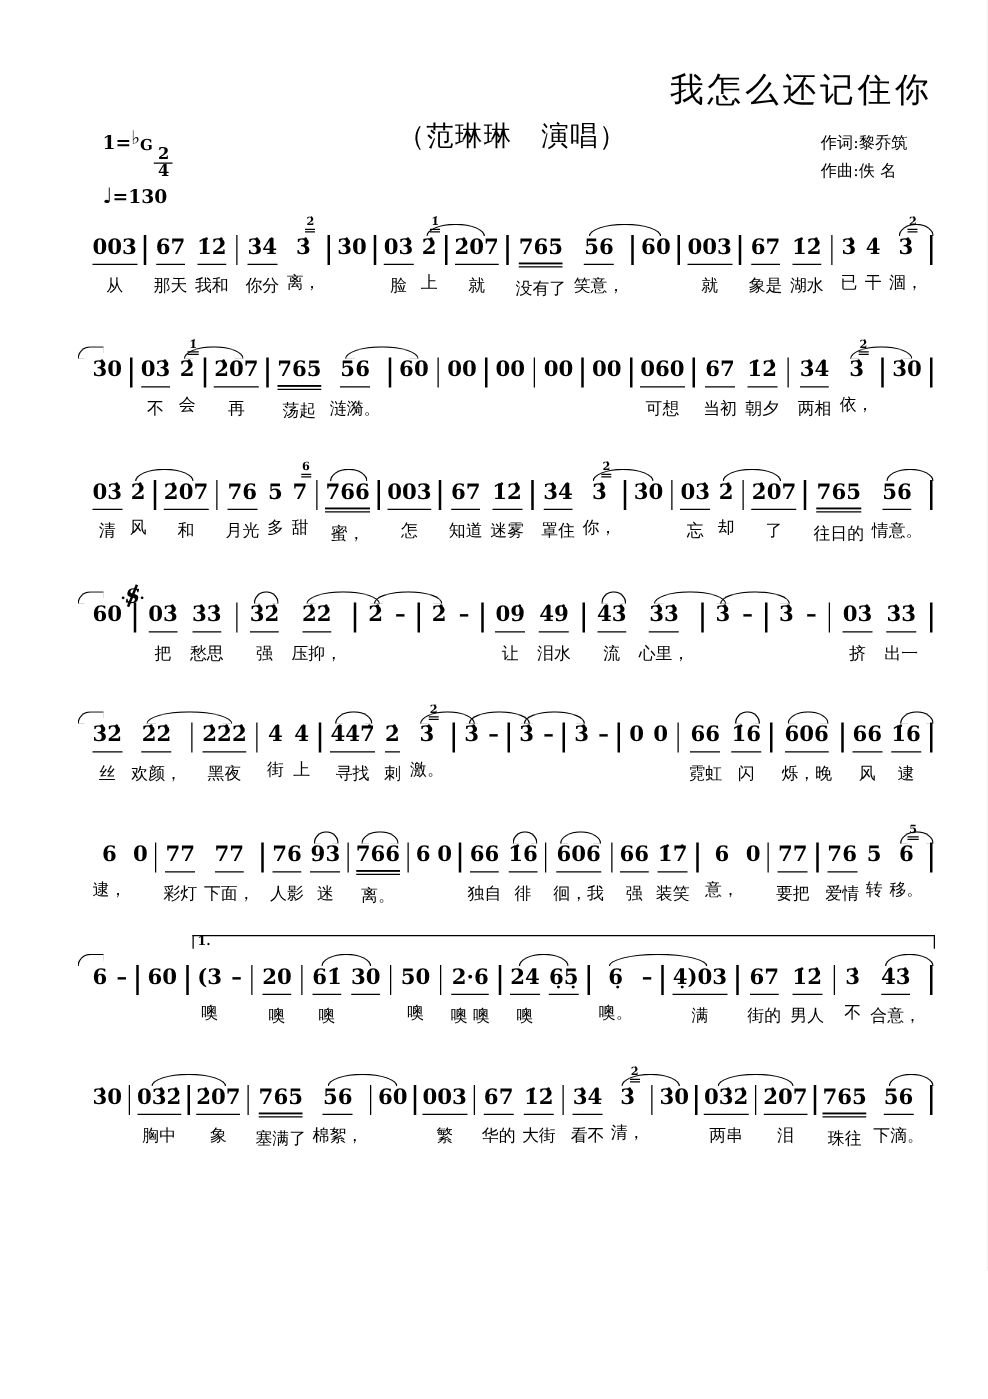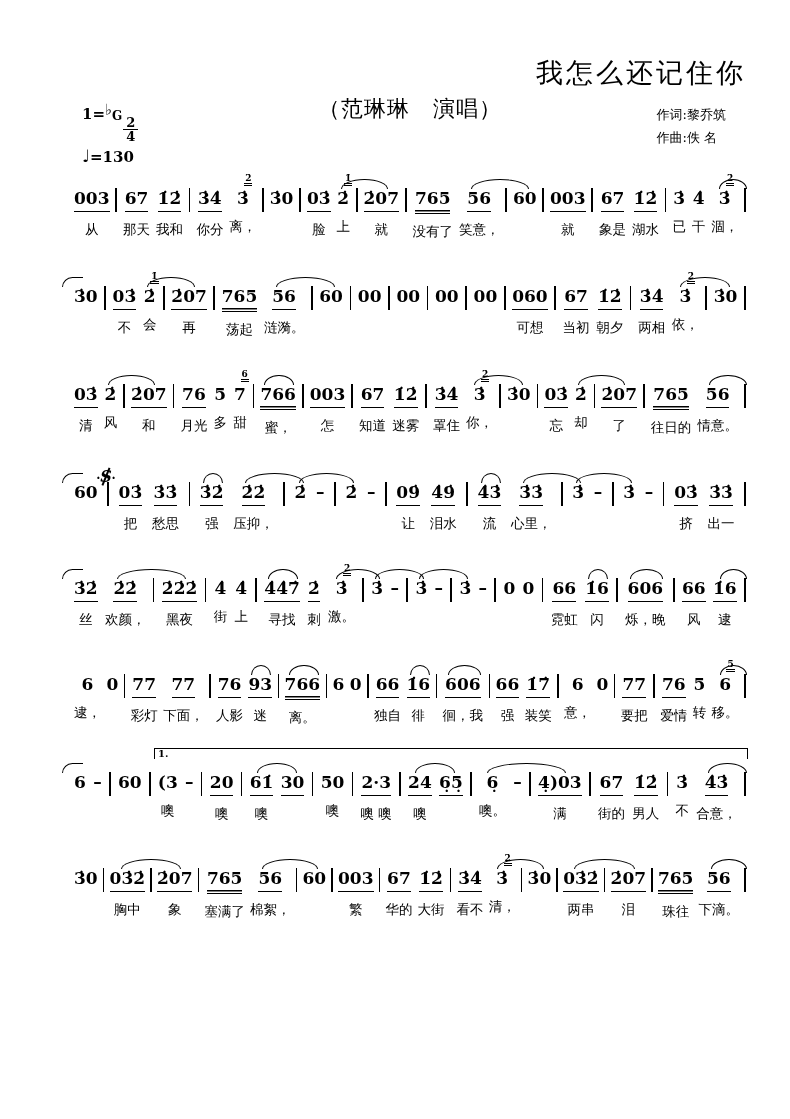--- a/index.html
+++ b/index.html
@@ -863,21 +863,21 @@
             <div class="barline"></div>
           </div>
           <div class="cell">
             <span class="note u0">50</span>
             <span class="lyric">噢</span>
           </div>
           <div class="barcell">
             <div class="barline"></div>
           </div>
           <div class="cell">
-            <span class="note u1">2·3</span>
+            <span class="note u1">2·6</span>
             <span class="lyric">噢 噢</span>
           </div>
           <div class="barcell">
             <div class="barline"></div>
           </div>
           <div class="cell">
             <span class="note u1">24</span>
             <span class="lyric">噢</span>
           </div>
           <div class="cell">

